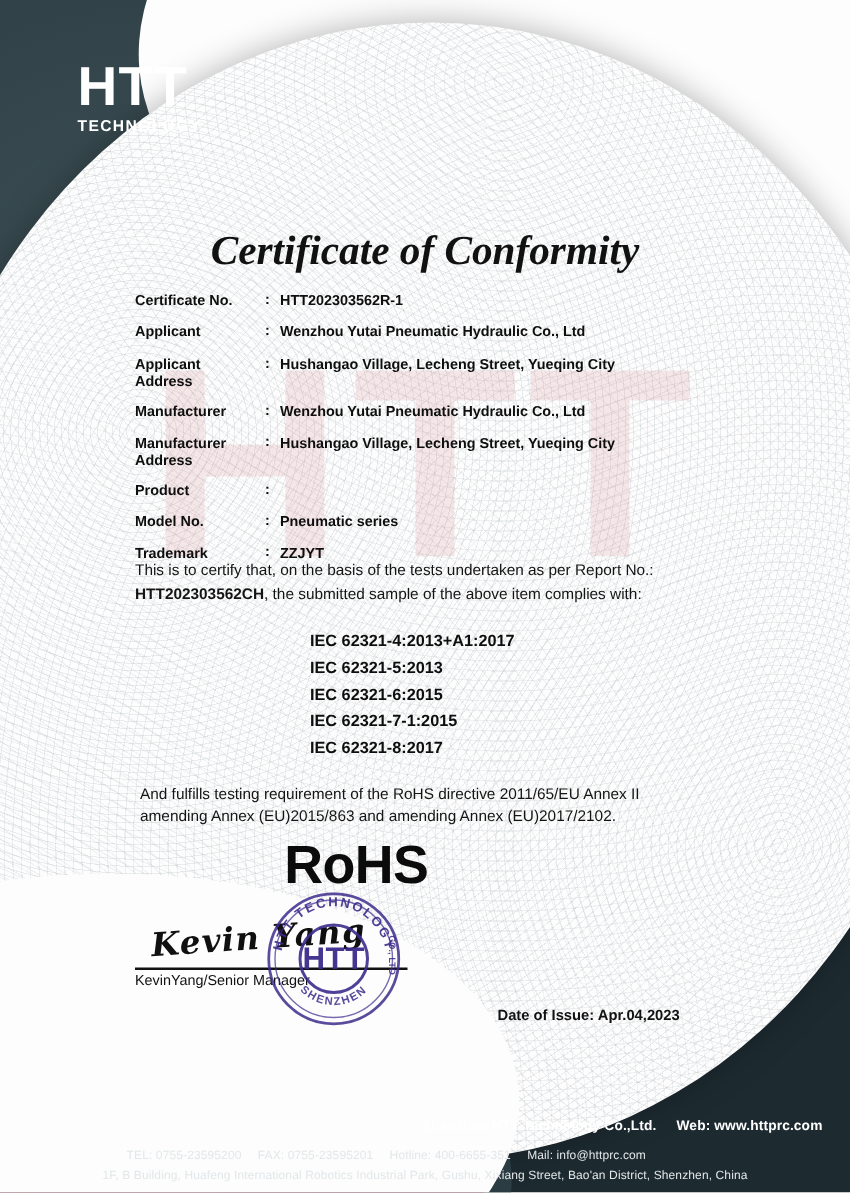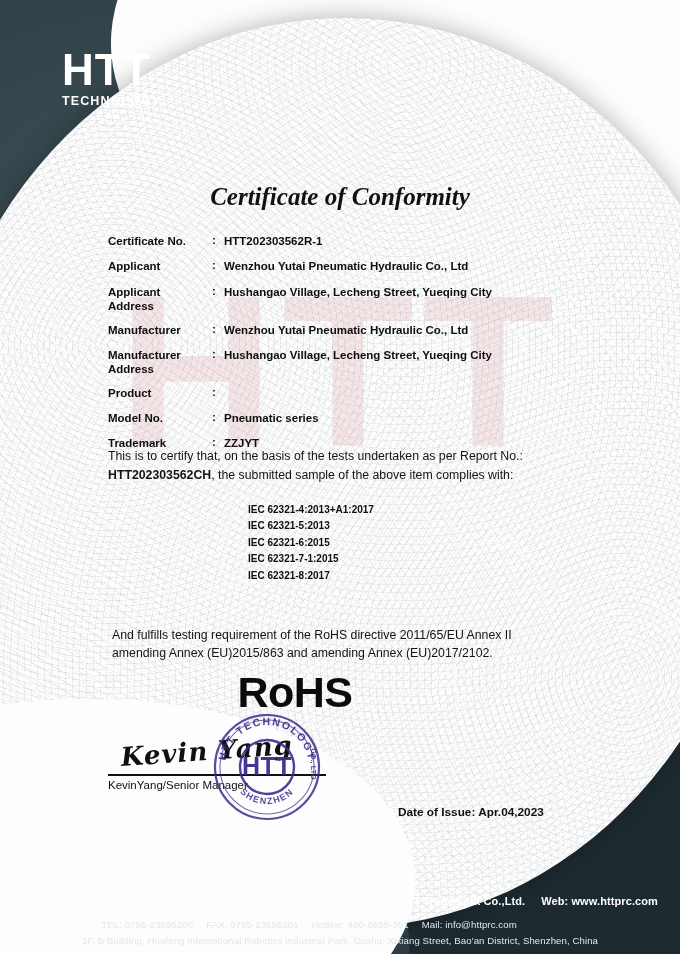--- a/index.html
+++ b/index.html
@@ -161,21 +161,21 @@
     width: 680px;
     height: 954px;
   }
 
   .cert-title {
     position: absolute;
     left: 0;
     top: 183px;
     width: 680px;
     text-align: center;
-    font-size: 25px;
+    font-size: 33px;
     font-style: italic;
     font-weight: bold;
     color: #111111;
     font-family: "Liberation Serif", serif;
     letter-spacing: 0px;
   }
 
   .fields {
     position: absolute;
     left: 108px;
@@ -215,39 +215,39 @@
     font-size: 12.3px;
     color: #141414;
     line-height: 1.52;
   }
   .statement b { font-weight: bold; }
 
   .standards {
     position: absolute;
     left: 248px;
     top: 502px;
-    font-size: 10px;
+    font-size: 13px;
     font-weight: bold;
     color: #0e0e0e;
     line-height: 1.64;
   }
 
   .rohs-text {
     position: absolute;
     left: 112px;
     top: 626px;
     width: 470px;
     font-size: 12.3px;
     color: #141414;
     line-height: 1.5;
   }
 
   .rohs-logo {
     position: absolute;
-    left: 13px;
+    left: 3px;
     top: 668px;
     width: 564px;
     text-align: center;
     font-size: 43px;
     font-weight: bold;
     color: #0b0b0b;
     letter-spacing: -0.5px;
     font-family: "Liberation Sans", sans-serif;
   }
 
@@ -464,19 +464,19 @@
         <text font-family="Liberation Sans, sans-serif" font-size="9" font-weight="bold" fill="#3d2b8c" opacity="0.85" letter-spacing="1.4">
           <textPath href="#arcBottom" startOffset="50%" text-anchor="middle">SHENZHEN</textPath>
         </text>
         <text x="55" y="63" text-anchor="middle" font-family="Liberation Sans, sans-serif" font-size="25" font-weight="bold" fill="#3d2b8c" opacity="0.95" letter-spacing="0.5">HTT</text>
         <text x="99" y="52" text-anchor="middle" font-family="Liberation Sans, sans-serif" font-size="7.5" font-weight="bold" fill="#3d2b8c" opacity="0.85" transform="rotate(90 99 52)">CO., LTD</text>
       </svg>
     </div>
 
   </div>
 
-  <div class="footer-main"><span>Shenzhen HTT Trademark Co.,Ltd.</span><span class="sep"></span><span>Web: www.httprc.com</span></div>
+  <div class="footer-main"><span>Shenzhen HTT Technology Co.,Ltd.</span><span class="sep"></span><span>Web: www.httprc.com</span></div>
 
   <div class="footer-line2"><span>TEL: 0755-23595200</span><span class="sep"></span><span>FAX: 0755-23595201</span><span class="sep"></span><span>Hotline: 400-6655-351</span><span class="sep"></span><span>Mail: info@httprc.com</span></div>
 
   <div class="footer-line3">1F, B Building, Huafeng International Robotics Industrial Park, Gushu, Xixiang Street, Bao'an District, Shenzhen, China</div>
 
 </div>
 
 </body></html>

